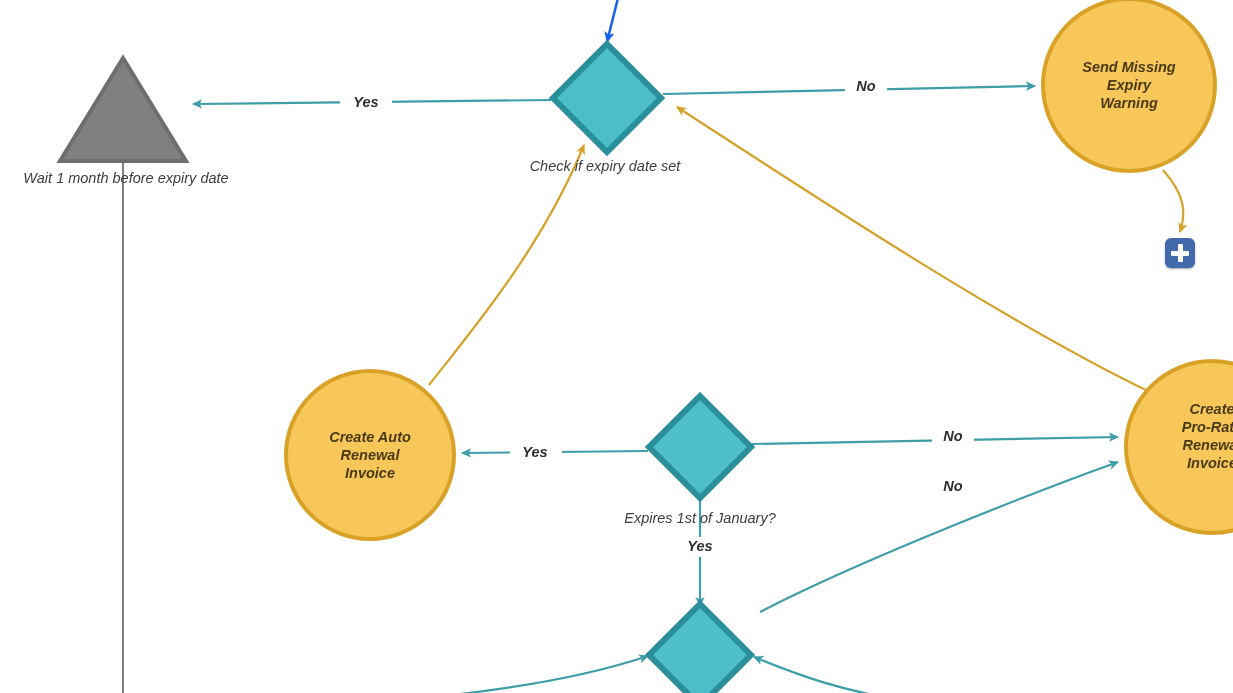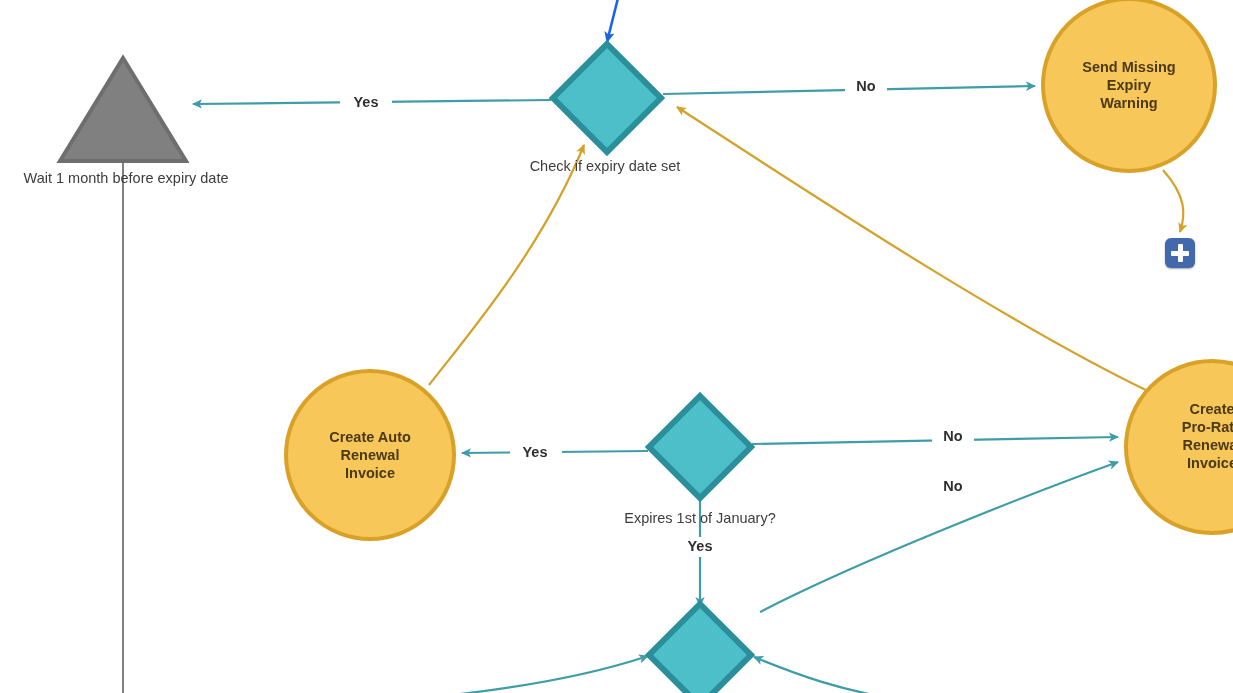--- a/index.html
+++ b/index.html
@@ -1,21 +1,21 @@
 <!DOCTYPE html>
 <html><head>
 <meta charset="utf-8">
 <title>Workflow Diagram</title>
 <style>
   html,body{margin:0;padding:0;background:#ffffff;}
   body{
     font-family:"Liberation Sans", sans-serif;
     width:1233px;height:693px;overflow:hidden;position:relative;
   }
-  #canvas{position:absolute;inset:0;width:1233px;height:668px;}
+  #canvas{position:absolute;inset:0;width:1233px;height:668px;font-style:italic;}
   svg#graph{position:absolute;left:0;top:0;width:1233px;height:693px;}
 
   .node-label{
     font-family:"Liberation Sans", sans-serif;
     fill:#3a3a3a;
     text-anchor:middle;
     dominant-baseline:middle;
   }
   .outside-label{ font-size:14.5px; fill:#3d3d3d; }
   .inside-label{ font-size:14.5px; fill:#4a3a16; font-weight:700; }

